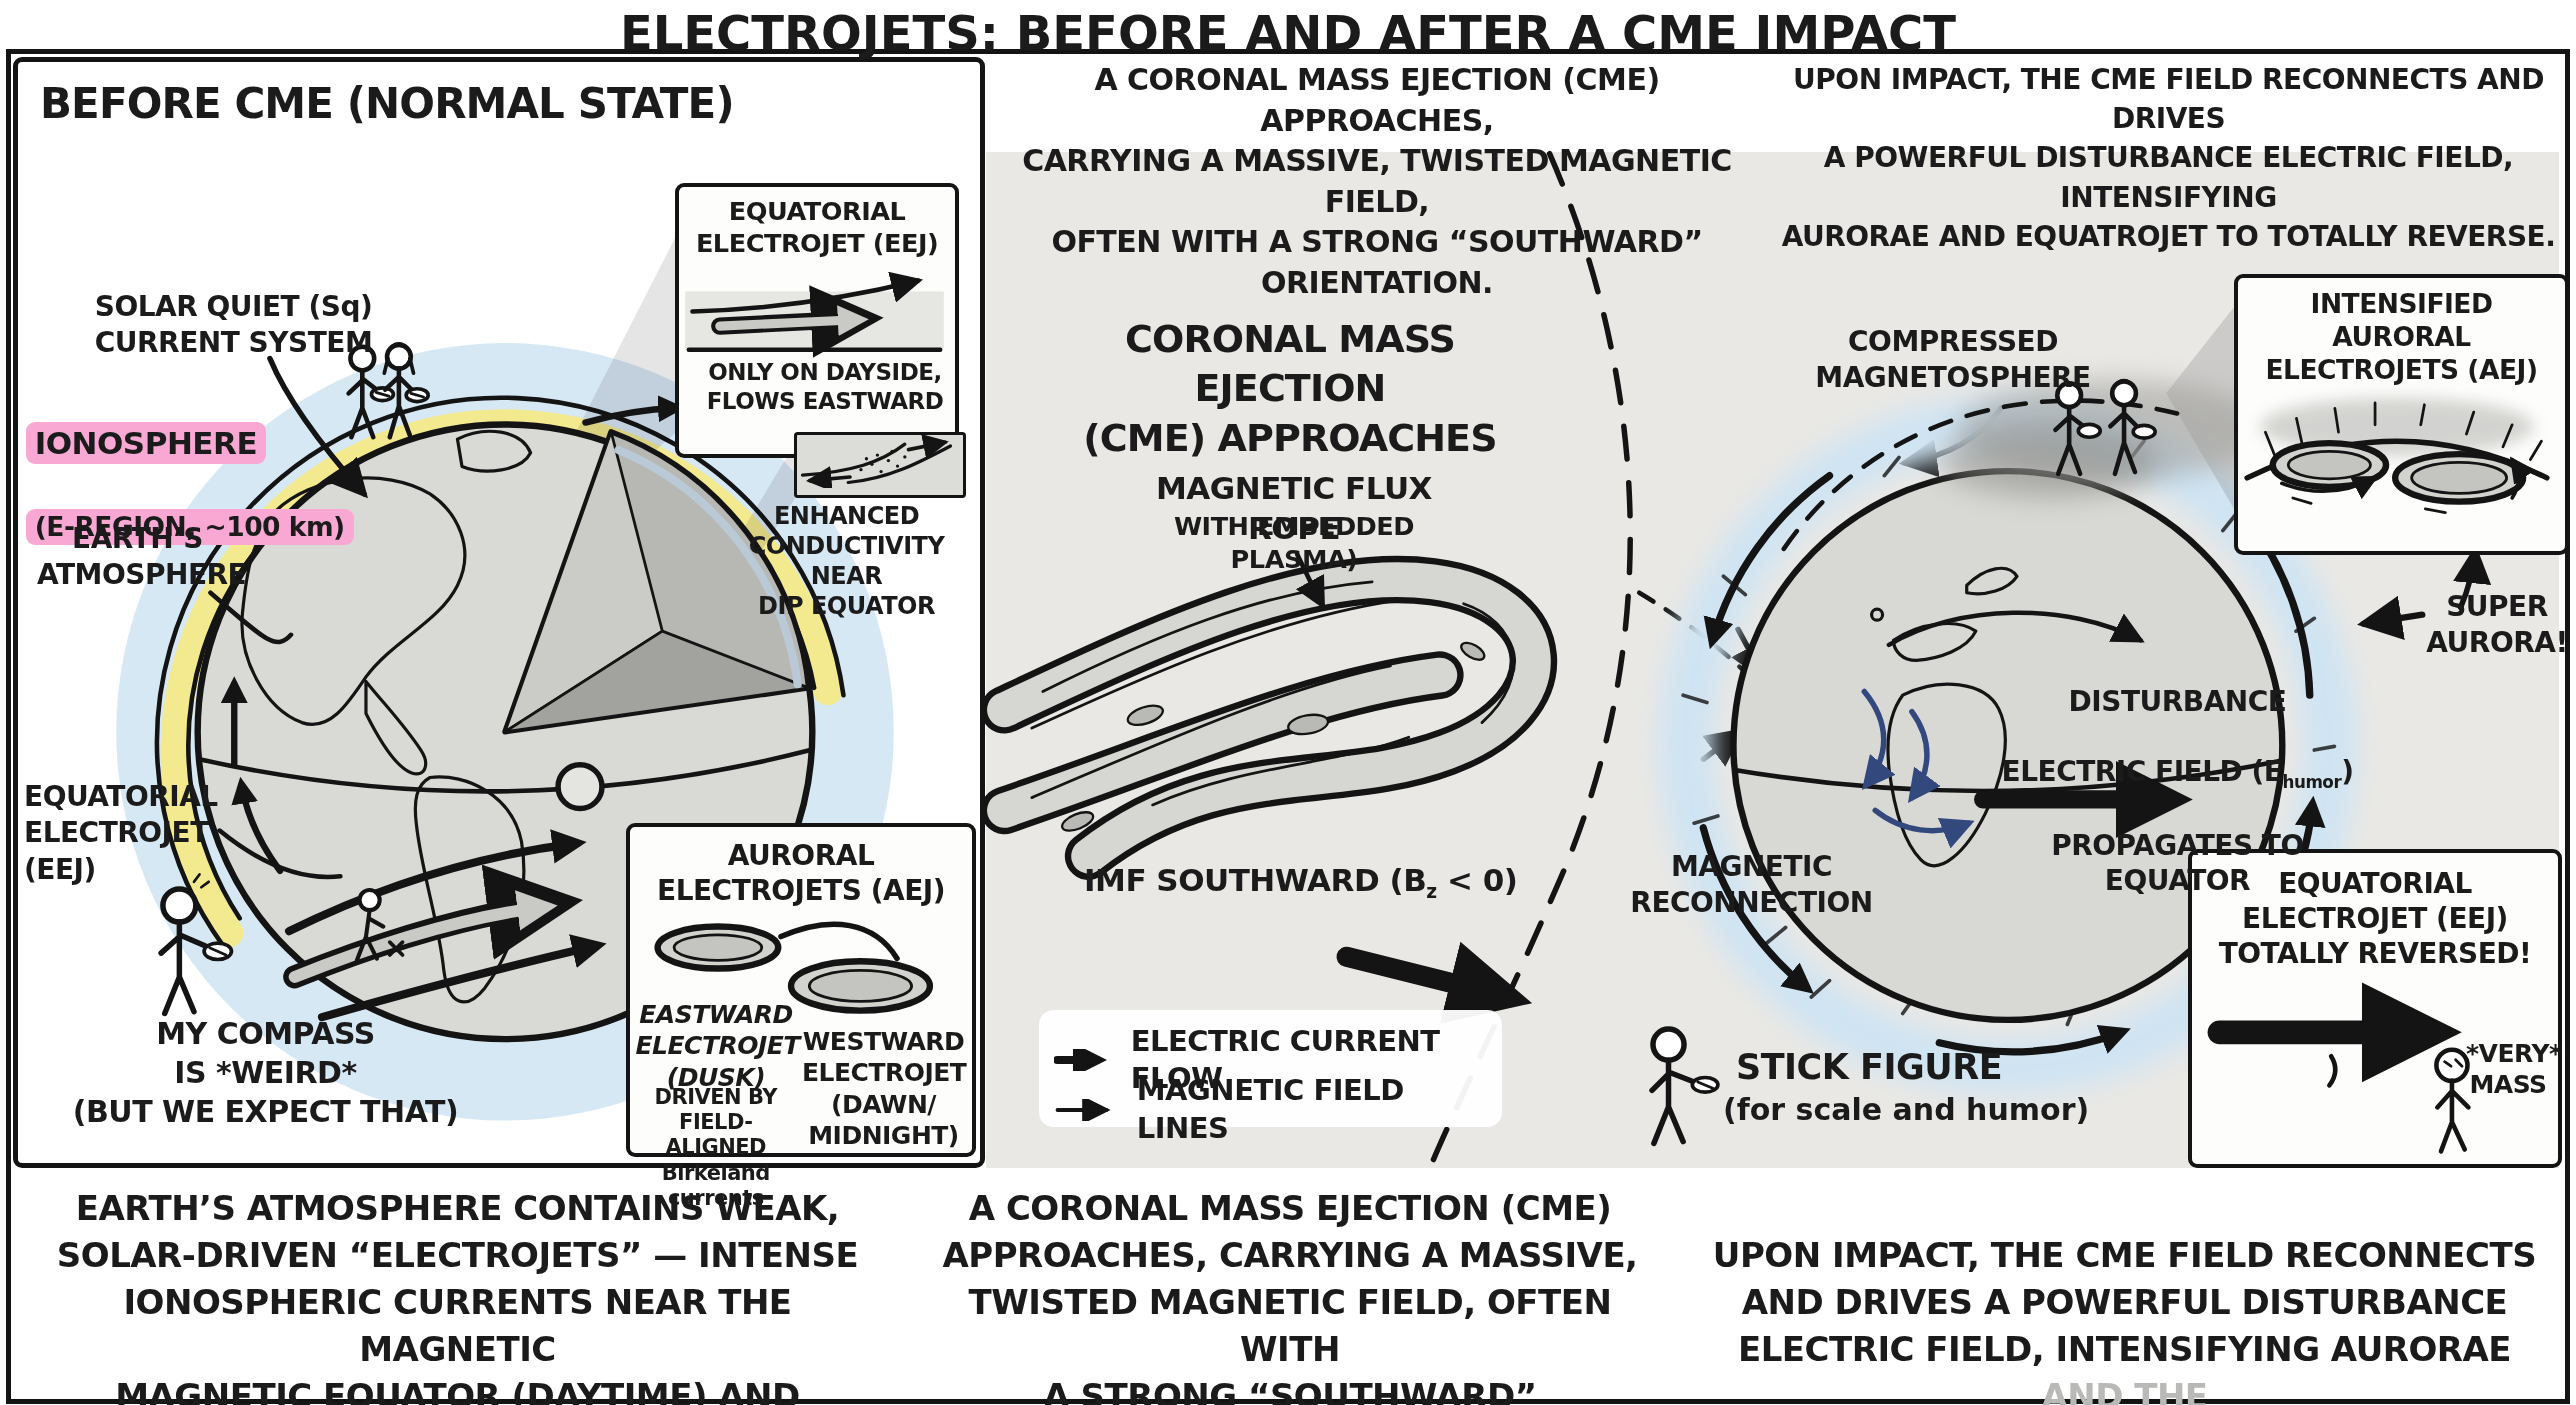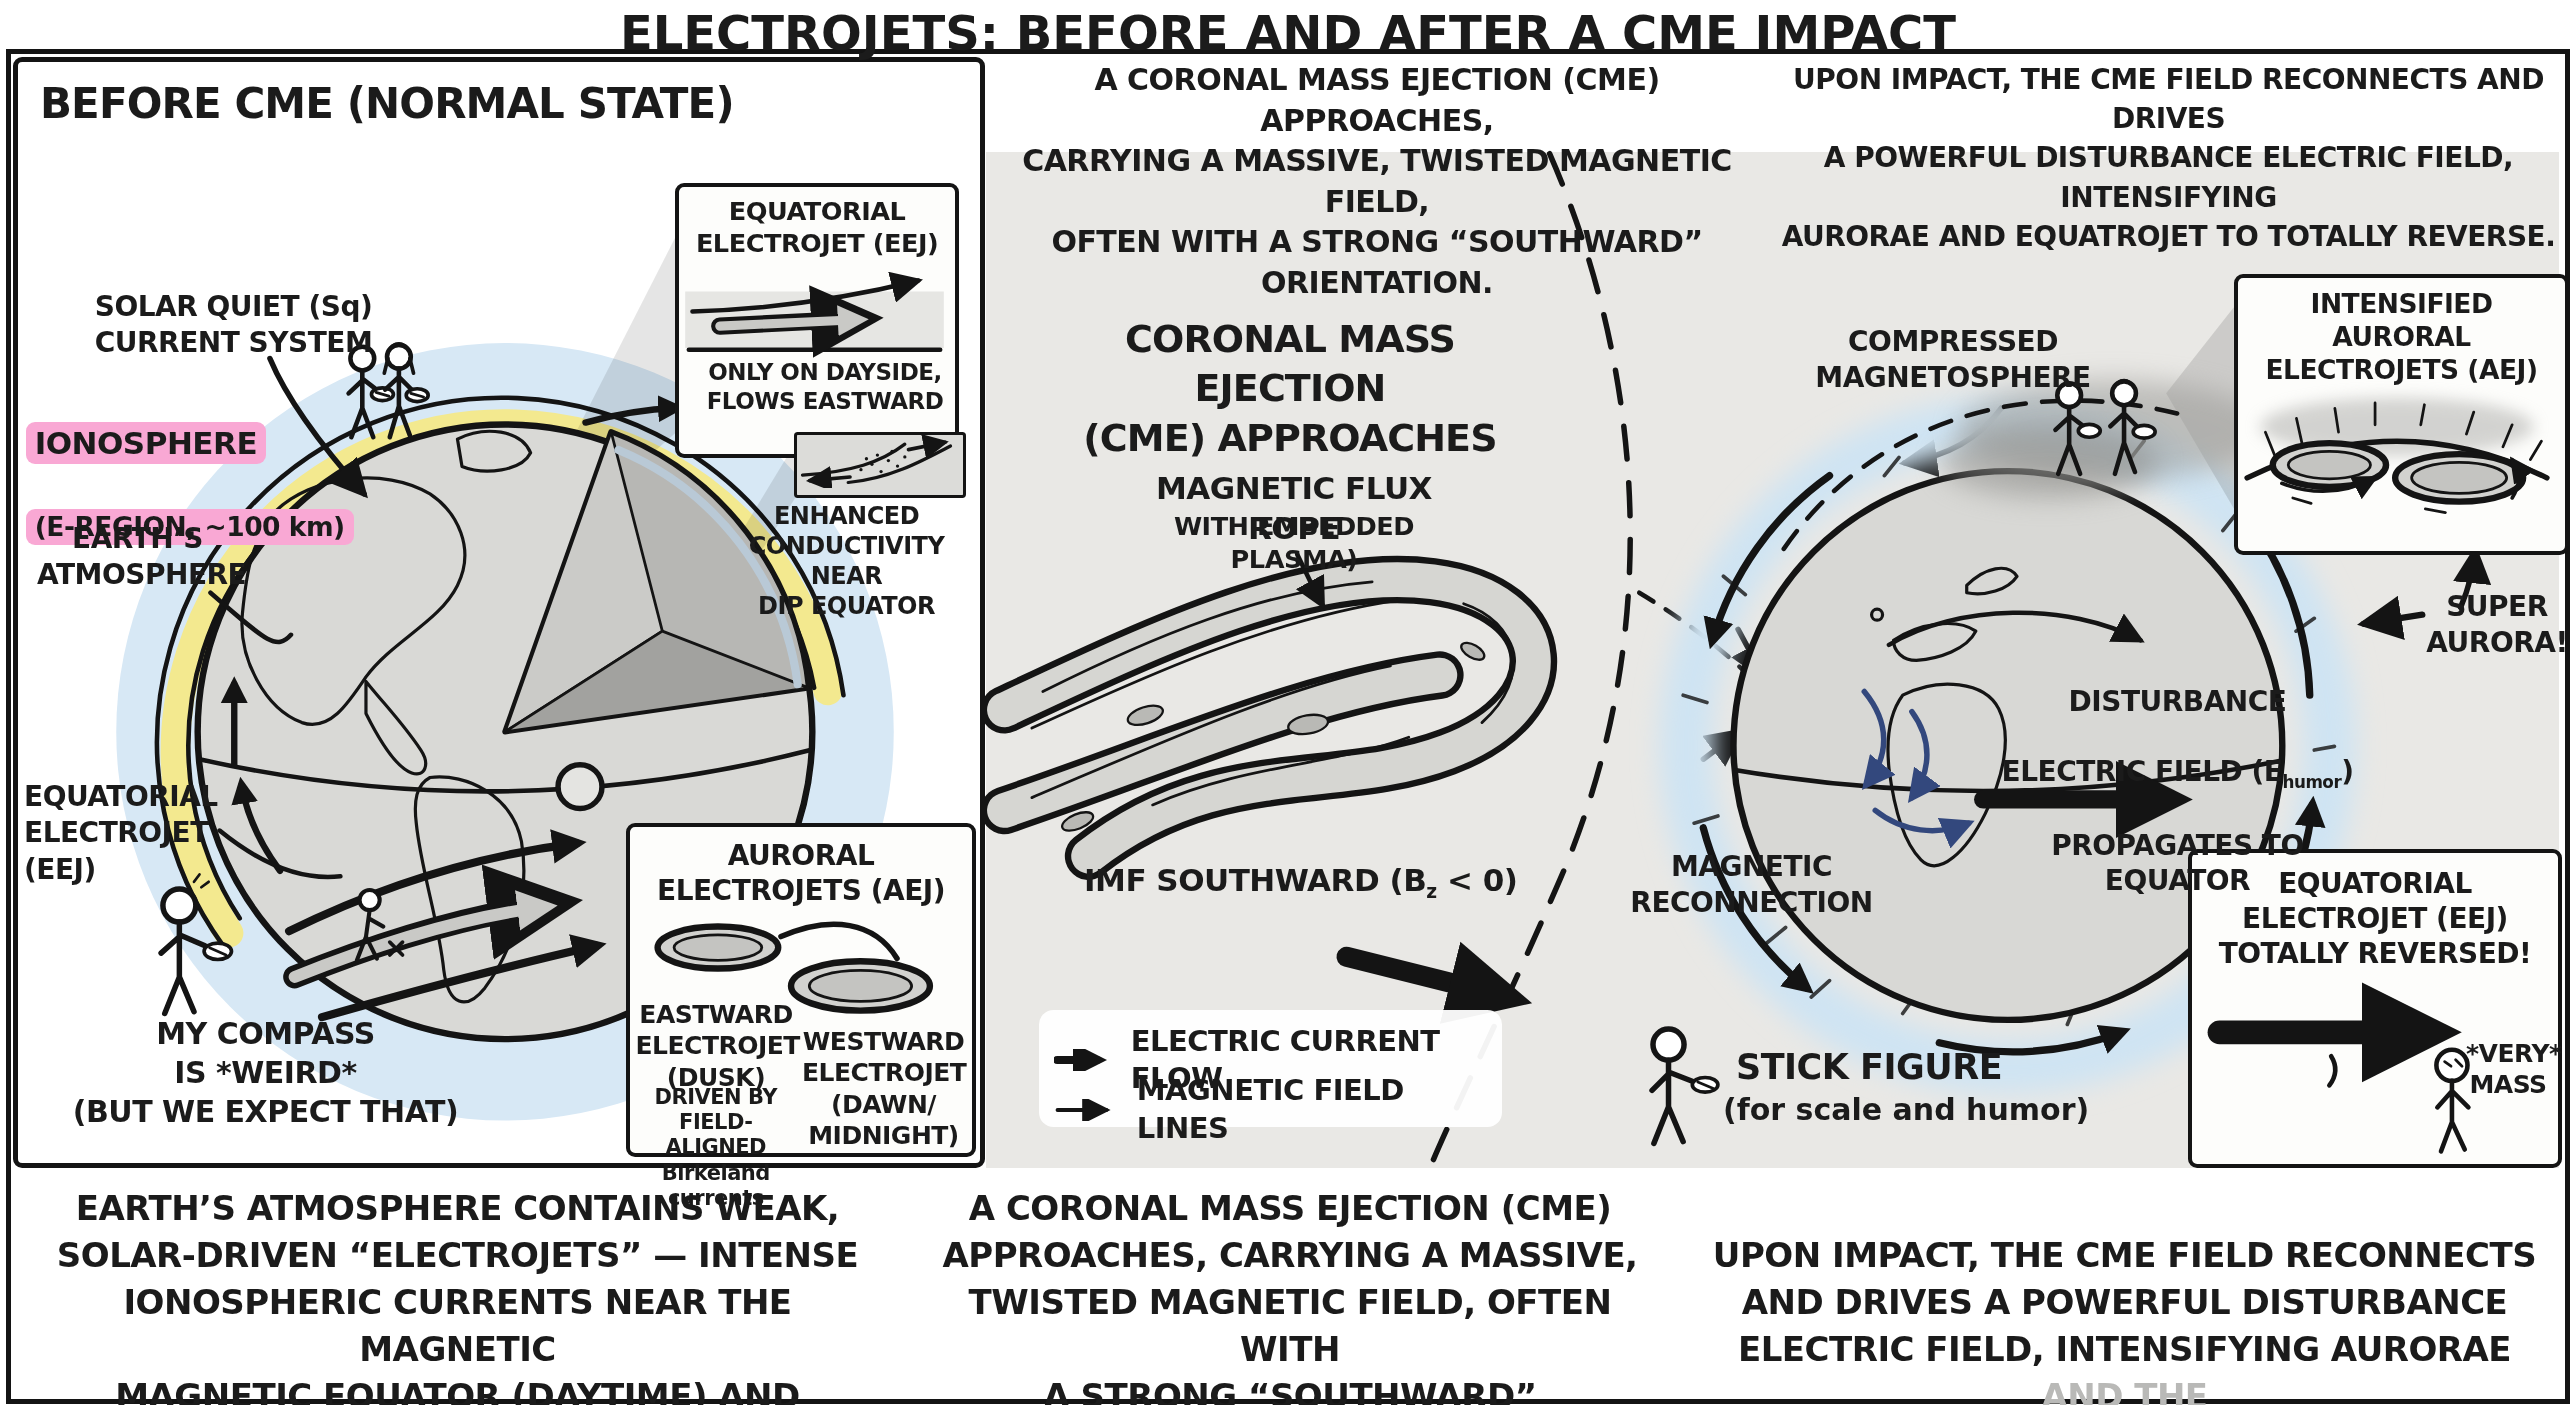--- a/index.html
+++ b/index.html
@@ -281,21 +281,21 @@
 <div class="box" style="left:626px;top:823px;width:342px;height:326px;">
   <div class="boxlbl" style="left:0;top:11px;width:100%;font-size:28px;">AURORAL
 ELECTROJETS (AEJ)</div>
   <svg width="333" height="106" viewBox="0 0 364 116" style="position:absolute;left:0;top:84px;">
     <path d="M165,28 C220,4 268,12 292,52" fill="none" stroke="#141414" stroke-width="6"></path>
     <ellipse cx="96" cy="40" rx="66" ry="23" fill="#d2d2cf" stroke="#141414" stroke-width="7"></ellipse>
     <ellipse cx="96" cy="40" rx="48" ry="14" fill="#c4c4c1" stroke="#141414" stroke-width="3"></ellipse>
     <ellipse cx="252" cy="82" rx="76" ry="27" fill="#d2d2cf" stroke="#141414" stroke-width="7"></ellipse>
     <ellipse cx="252" cy="82" rx="56" ry="17" fill="#c4c4c1" stroke="#141414" stroke-width="3"></ellipse>
   </svg>
-  <div class="boxlbl" style="left:5.5px;top:172px;width:161px;font-size:25px;">EASTWARD
+  <div class="boxlbl" style="left:5.5px;top:172px;width:161px;font-size:25px;font-style:italic;">EASTWARD
 ELECTROJET
 (DUSK)</div>
   <div class="boxlbl" style="left:1.8px;top:258px;width:168px;font-size:21px;line-height:1.2;">DRIVEN BY
 FIELD-ALIGNED
 Birkeland currents</div>
   <div class="boxlbl" style="left:172px;top:199px;width:163px;font-size:25px;">WESTWARD
 ELECTROJET
 (DAWN/
 MIDNIGHT)</div>
 </div>

